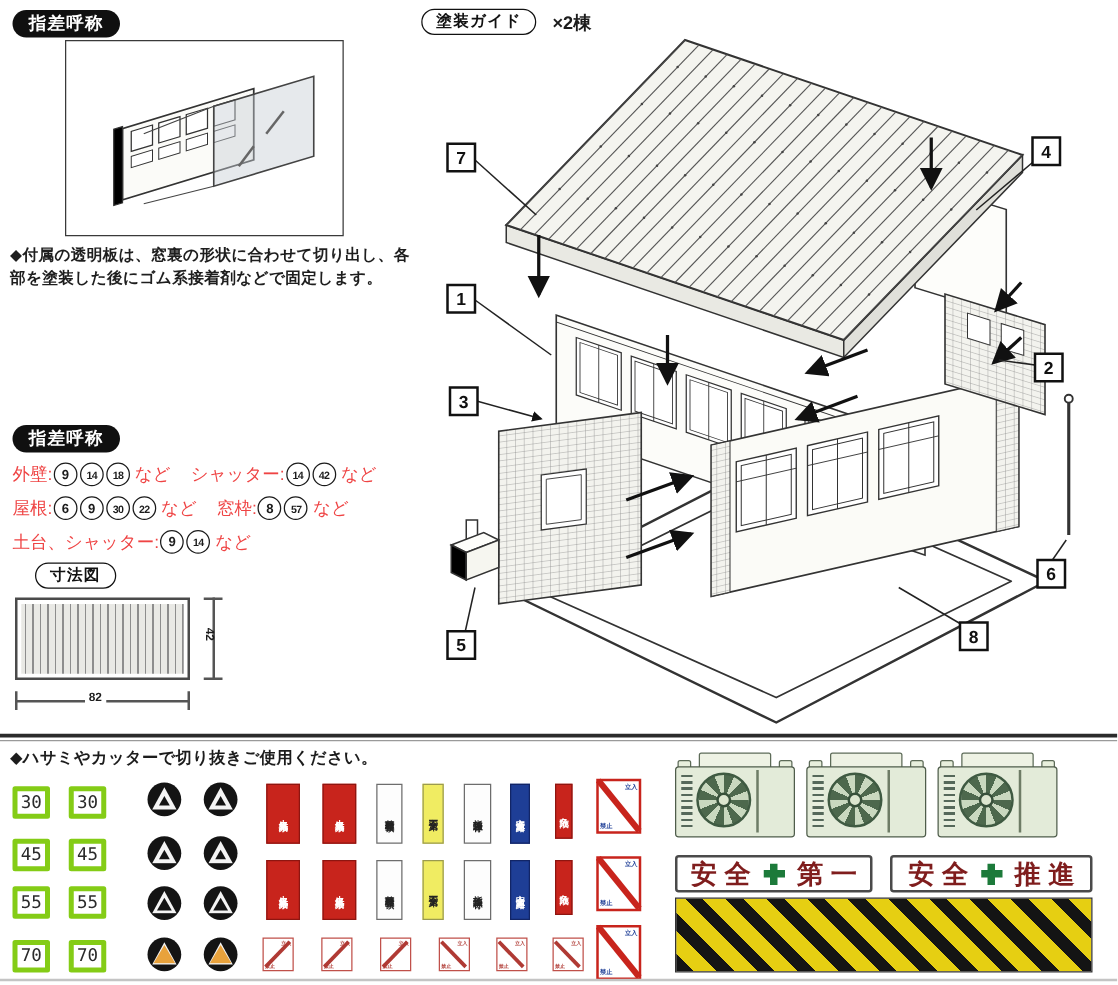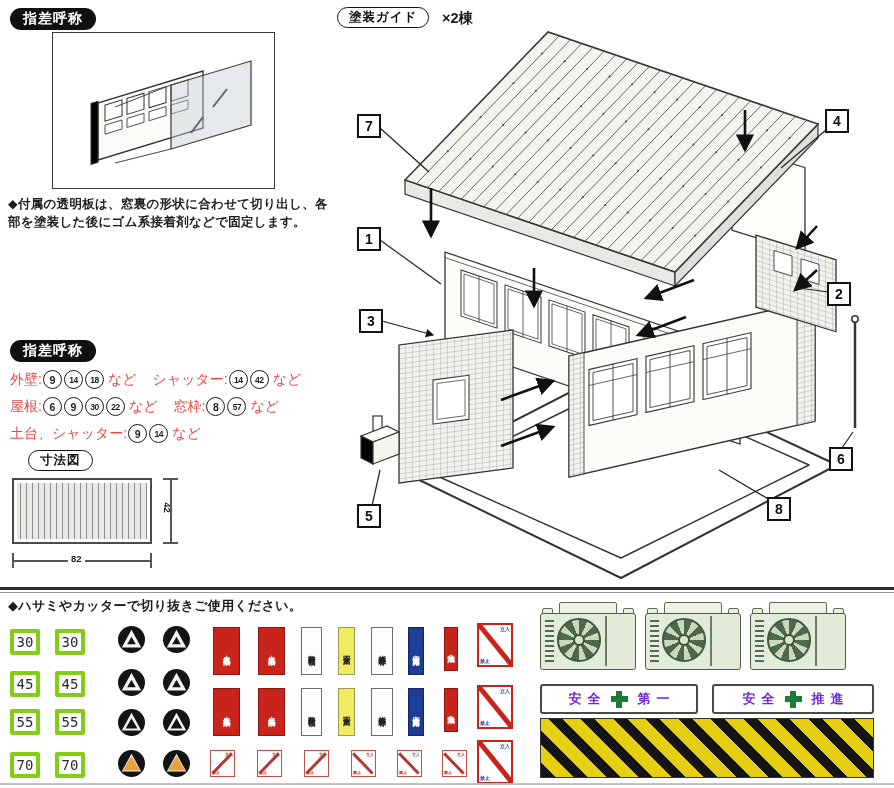--- a/index.html
+++ b/index.html
@@ -81,21 +81,21 @@
   .ac-side{position:absolute;left:4px;top:6px;width:9px;height:42px;
            background:repeating-linear-gradient(180deg,#55685a 0 2px,#e7eede 2px 5px);}
   .ac-fan{position:absolute;left:16px;top:4px;width:44px;height:44px;border-radius:50%;border:2px solid #3f5a42;
           background:repeating-conic-gradient(#4d684d 0 24deg,#c9d8bf 24deg 45deg);box-sizing:border-box;}
   .ac-hub{position:absolute;left:14px;top:14px;width:12px;height:12px;border-radius:50%;
           background:#dce6cf;border:2px solid #37503a;box-sizing:border-box;}
   .ac-vline{position:absolute;left:64px;top:2px;width:1.5px;height:50px;background:#6e7c66;}
   
   .safety-sign{position:absolute;height:30px;background:#fff;border:2px solid #4a4a4a;border-radius:3px;
                display:flex;align-items:center;justify-content:center;gap:7px;box-sizing:border-box;}
-  .safety-text{font-size:13px;font-weight:bold;letter-spacing:6px;color:#6d28d9;transform:translateX(3px);}
+  .safety-text{font-size:21px;font-weight:bold;letter-spacing:6px;color:#7f1d1d;transform:translateX(3px);}
   .cross{position:relative;width:17px;height:17px;display:inline-block;}
   .cross::before{content:"";position:absolute;left:5.5px;top:0;width:6px;height:17px;background:#1c7a3a;}
   .cross::after{content:"";position:absolute;left:0;top:5.5px;width:17px;height:6px;background:#1c7a3a;}
   .hazard{position:absolute;left:540px;top:718px;width:334px;height:60px;border:1px solid #333;
           background:repeating-linear-gradient(45deg,#141414 0 10px,#e6cf12 10px 23px);box-sizing:border-box;}
   
   .exploded{position:absolute;left:349px;top:20px;}
   .exploded text.pn{font-family:"Liberation Sans",sans-serif;font-size:14px;font-weight:bold;fill:#101010;}
 </style>
 </head>

